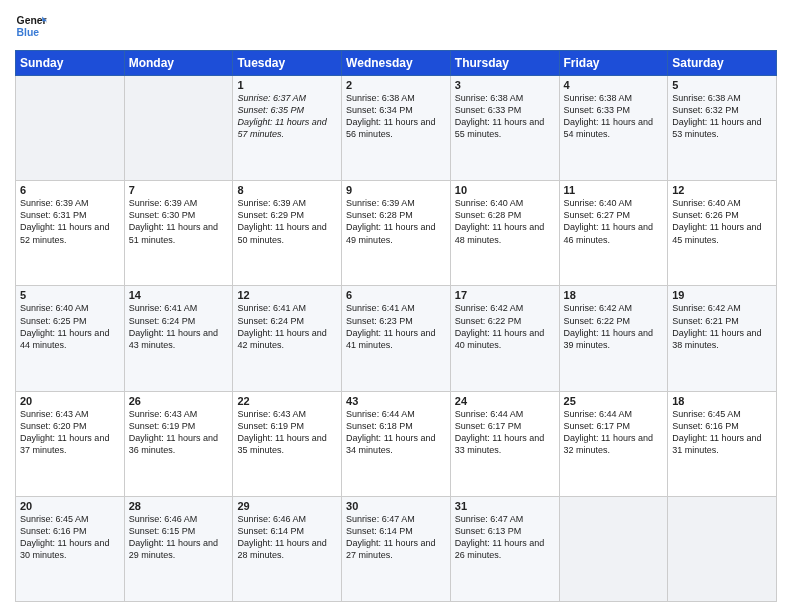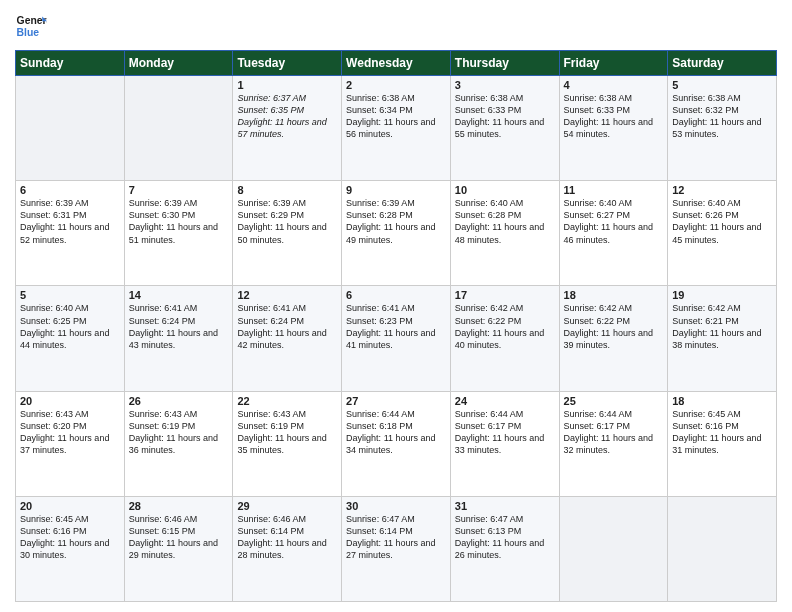--- a/index.html
+++ b/index.html
@@ -44,21 +44,21 @@
     .location-subtitle {
       font-size: 15px;
       color: #444;
     }
     .calendar-table {
       width: 100%;
       border-collapse: collapse;
       flex: 1;
     }
     .calendar-table th {
-      background-color: #14532d;
+      background-color: #1d4ed8;
       color: #fff;
       font-size: 12px;
       font-weight: bold;
       padding: 5px 4px;
       text-align: left;
       border: 1px solid #2a5fb0;
     }
     .calendar-table td {
       border: 1px solid #ccc;
       vertical-align: top;
@@ -256,21 +256,21 @@
 Sunset: 6:19 PM
 Daylight: 11 hours and 36 minutes.</div>
           </td>
           <td>
             <span class="day-number">22</span>
             <div class="day-info" style="white-space: pre-line;">Sunrise: 6:43 AM
 Sunset: 6:19 PM
 Daylight: 11 hours and 35 minutes.</div>
           </td>
           <td>
-            <span class="day-number">27</span>
+            <span class="day-number">43</span>
             <div class="day-info" style="white-space: pre-line;">Sunrise: 6:44 AM
 Sunset: 6:18 PM
 Daylight: 11 hours and 34 minutes.</div>
           </td>
           <td>
             <span class="day-number">24</span>
             <div class="day-info" style="white-space: pre-line;">Sunrise: 6:44 AM
 Sunset: 6:17 PM
 Daylight: 11 hours and 33 minutes.</div>
           </td>

